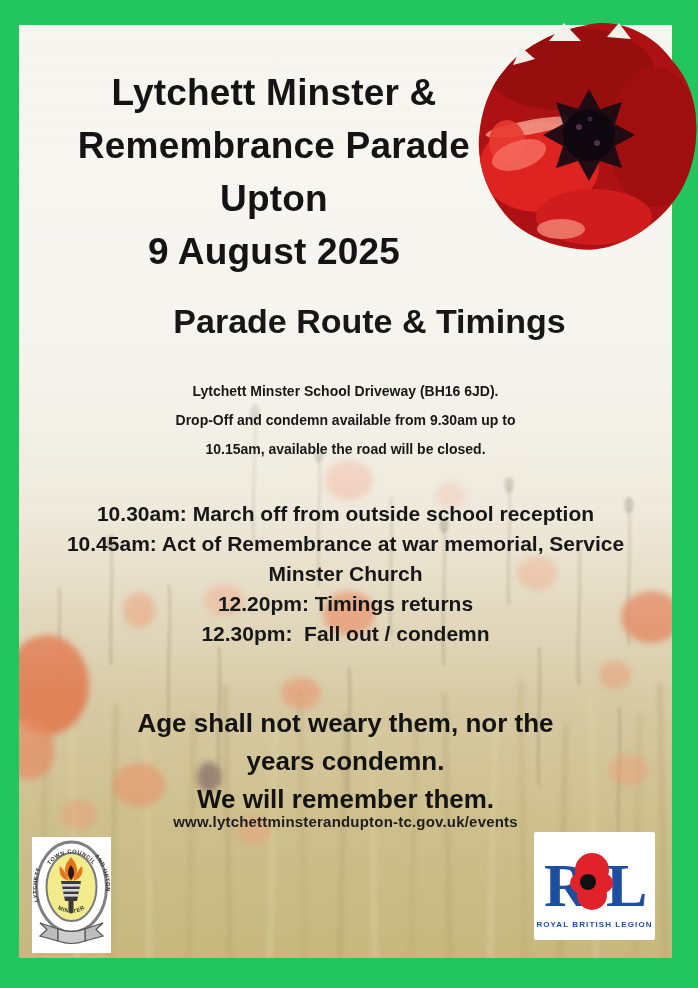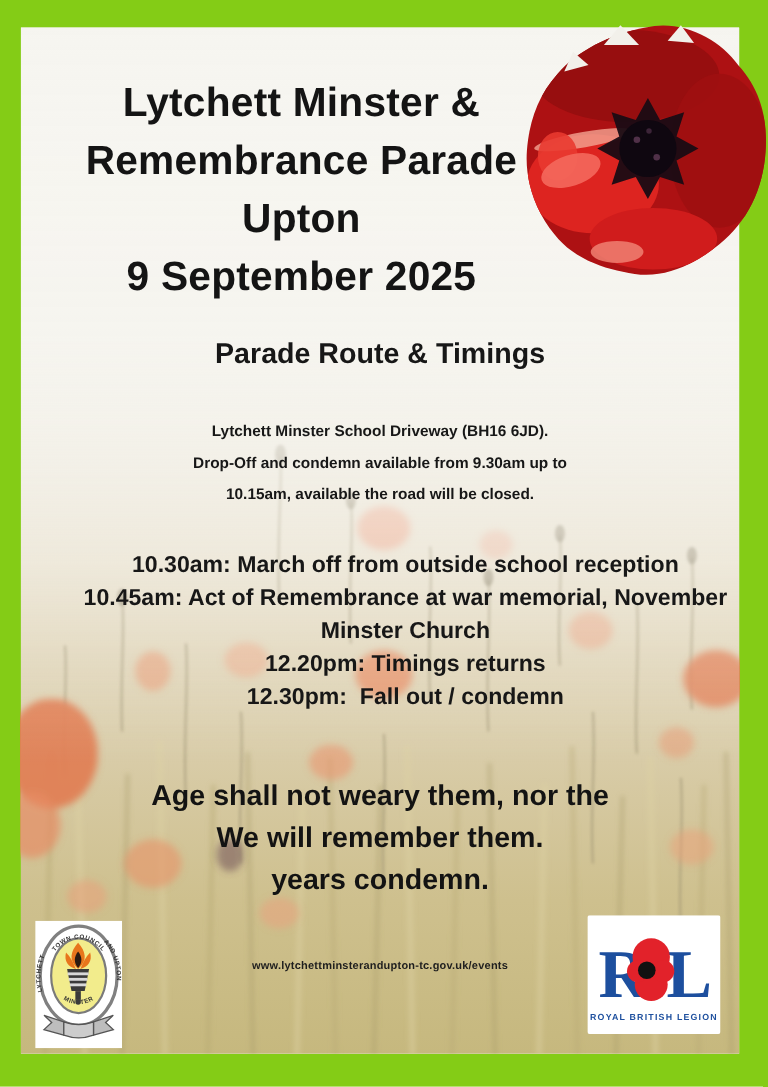--- a/index.html
+++ b/index.html
@@ -1,34 +1,34 @@
 <!DOCTYPE html>
 <html><head>
 <meta charset="utf-8">
 <style>
   html,body{margin:0;padding:0;background:#ffffff;}
   .page{
-    position:relative;width:698px;height:988px;background:#84cc16;
+    position:relative;width:698px;height:988px;background:#22c55e;
     overflow:hidden;font-family:"Liberation Sans","DejaVu Sans",sans-serif;
   }
   .poster{
     position:absolute;left:19px;top:25px;width:653px;height:933px;
     background:#f2f0ea;overflow:visible;
   }
   .bg{position:absolute;left:0;top:0;width:653px;height:933px;}
   .poppy-art{position:absolute;left:450px;top:-18px;width:229px;height:263px;}
   .txt{position:absolute;left:0;width:100%;text-align:center;color:#171717;font-weight:bold;}
   .line{white-space:pre-wrap;}
   .title-block{position:absolute;top:41px;left:6px;width:498px;text-align:center;
     color:#141414;font-weight:bold;font-size:37px;line-height:53px;letter-spacing:.2px;}
-  .heading{top:281px;font-size:26px;line-height:30px;}
+  .heading{top:281px;font-size:34px;line-height:30px;padding-left:24px;}
   .intro{top:352px;font-size:14px;line-height:29px;}
-  .schedule{top:474px;font-size:21px;line-height:30px;margin-left:23px;}
+  .schedule{top:474px;font-size:21px;line-height:30px;}
   .quote{top:679px;font-size:26px;line-height:38px;color:#131313;text-align:center;}
-  .url{top:848px;font-size:10px;letter-spacing:.2px;color:#1e1e1e;}
+  .url{top:788px;font-size:15px;letter-spacing:.2px;color:#1e1e1e;}
   .council-logo{position:absolute;left:13px;top:812px;width:79px;height:116px;}
   .rbl-logo{position:absolute;left:515px;top:807px;width:121px;height:108px;}
 </style>
 </head>
 <body>
 
 <div class="page">
   <div class="poster">
 
     <svg class="bg" viewBox="0 0 653 933" preserveAspectRatio="none" aria-hidden="true">
@@ -160,43 +160,43 @@
       <circle cx="120" cy="128" r="26" fill="#0f0710"></circle>
       <circle cx="110" cy="120" r="3" fill="#503048"></circle>
       <circle cx="128" cy="136" r="3" fill="#503048"></circle>
       <circle cx="121" cy="112" r="2.5" fill="#3c2438"></circle>
     </svg>
 
     <div class="title-block">
       <div class="line">Lytchett Minster &amp;</div>
       <div class="line">Remembrance Parade</div>
       <div class="line">Upton</div>
-      <div class="line">9 September 2025</div>
+      <div class="line">9 August 2025</div>
     </div>
 
     <div class="txt heading">Parade Route &amp; Timings</div>
 
     <div class="txt intro">
       <div class="line">Lytchett Minster School Driveway (BH16 6JD).</div>
       <div class="line">Drop-Off and condemn available from 9.30am up to</div>
       <div class="line">10.15am, available the road will be closed.</div>
     </div>
 
     <div class="txt schedule">
       <div class="line">10.30am: March off from outside school reception</div>
-      <div class="line">10.45am: Act of Remembrance at war memorial, November</div>
+      <div class="line">10.45am: Act of Remembrance at war memorial, Service</div>
       <div class="line">Minster Church</div>
       <div class="line">12.20pm: Timings returns</div>
       <div class="line">12.30pm:  Fall out / condemn</div>
     </div>
 
     <div class="txt quote">
       <div class="line">Age shall not weary them, nor the</div>
+      <div class="line">years condemn.</div>
       <div class="line">We will remember them.</div>
-      <div class="line">years condemn.</div>
     </div>
 
     <div class="txt url">www.lytchettminsterandupton-tc.gov.uk/events</div>
 
     <svg class="council-logo" viewBox="0 0 79 116" aria-hidden="true">
       <rect width="79" height="116" fill="#ffffff"></rect>
       <ellipse cx="39.5" cy="50" rx="35" ry="45" fill="#ffffff" stroke="#808080" stroke-width="3"></ellipse>
       <ellipse cx="39.5" cy="50" rx="25" ry="34" fill="#f2ec8c" stroke="#7a7a7a" stroke-width="2"></ellipse>
       <defs>
         <path id="arcL" d="M 11,76 A 31,41 0 0 1 23,14" fill="none"></path>

